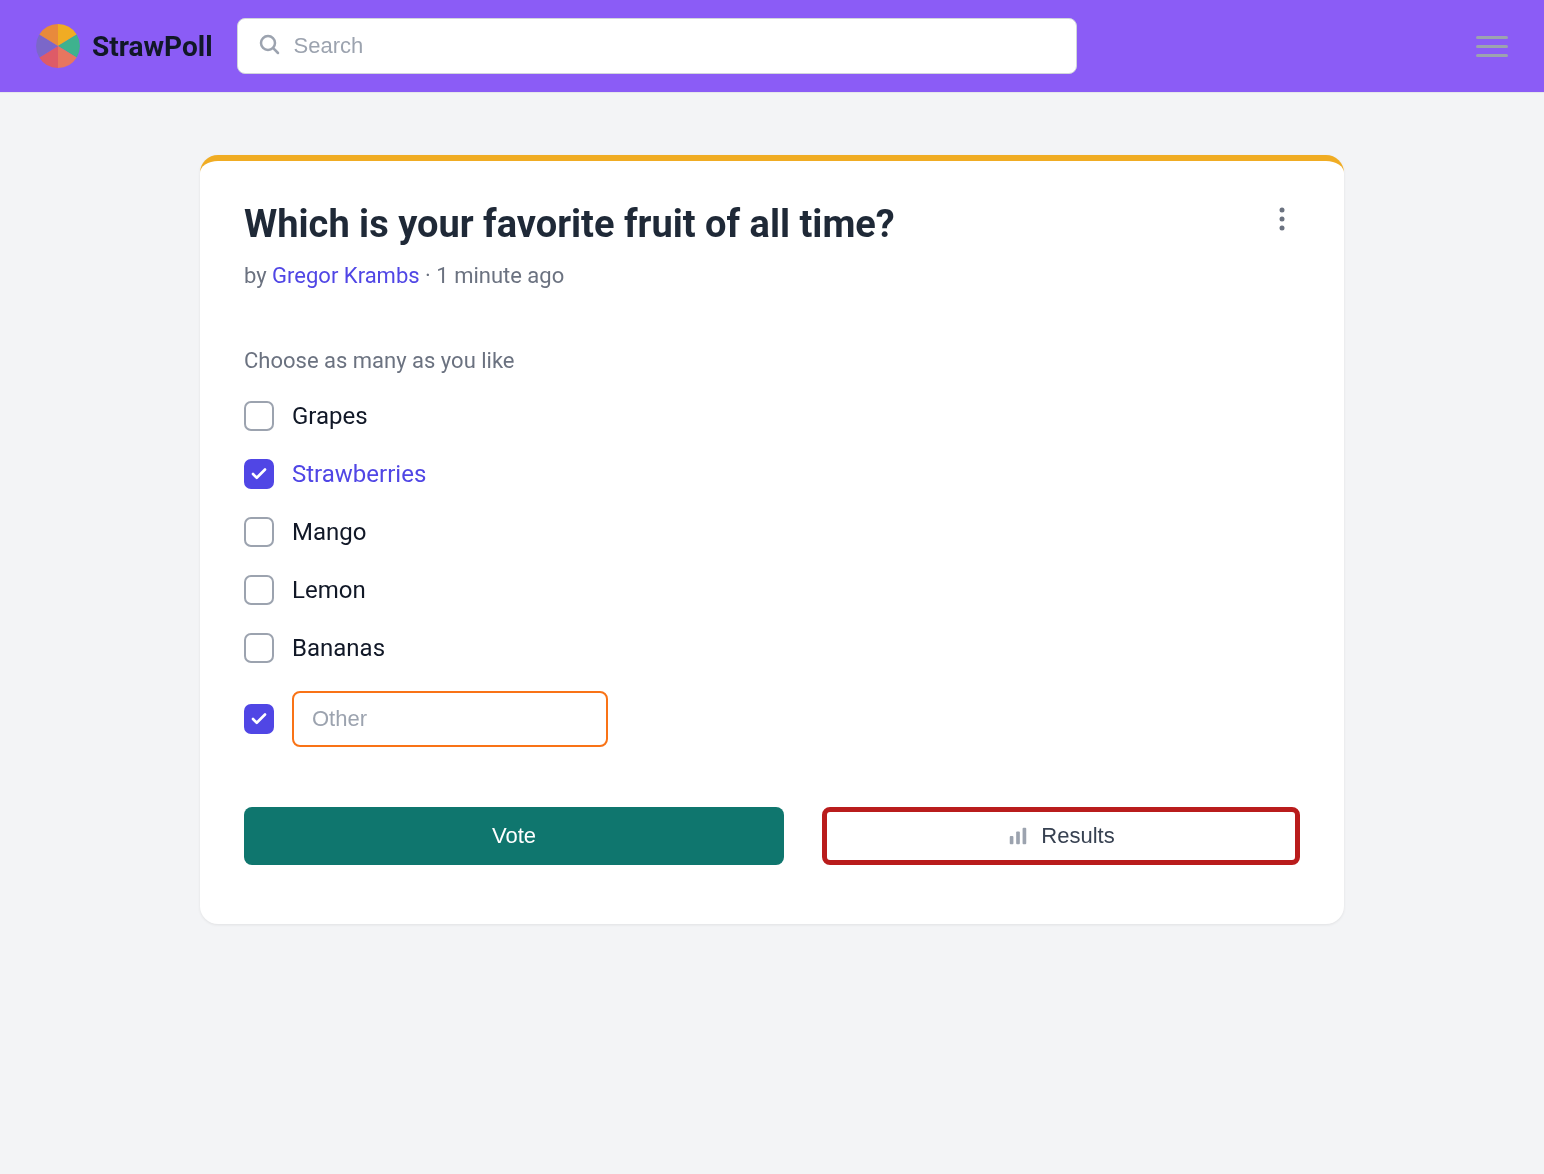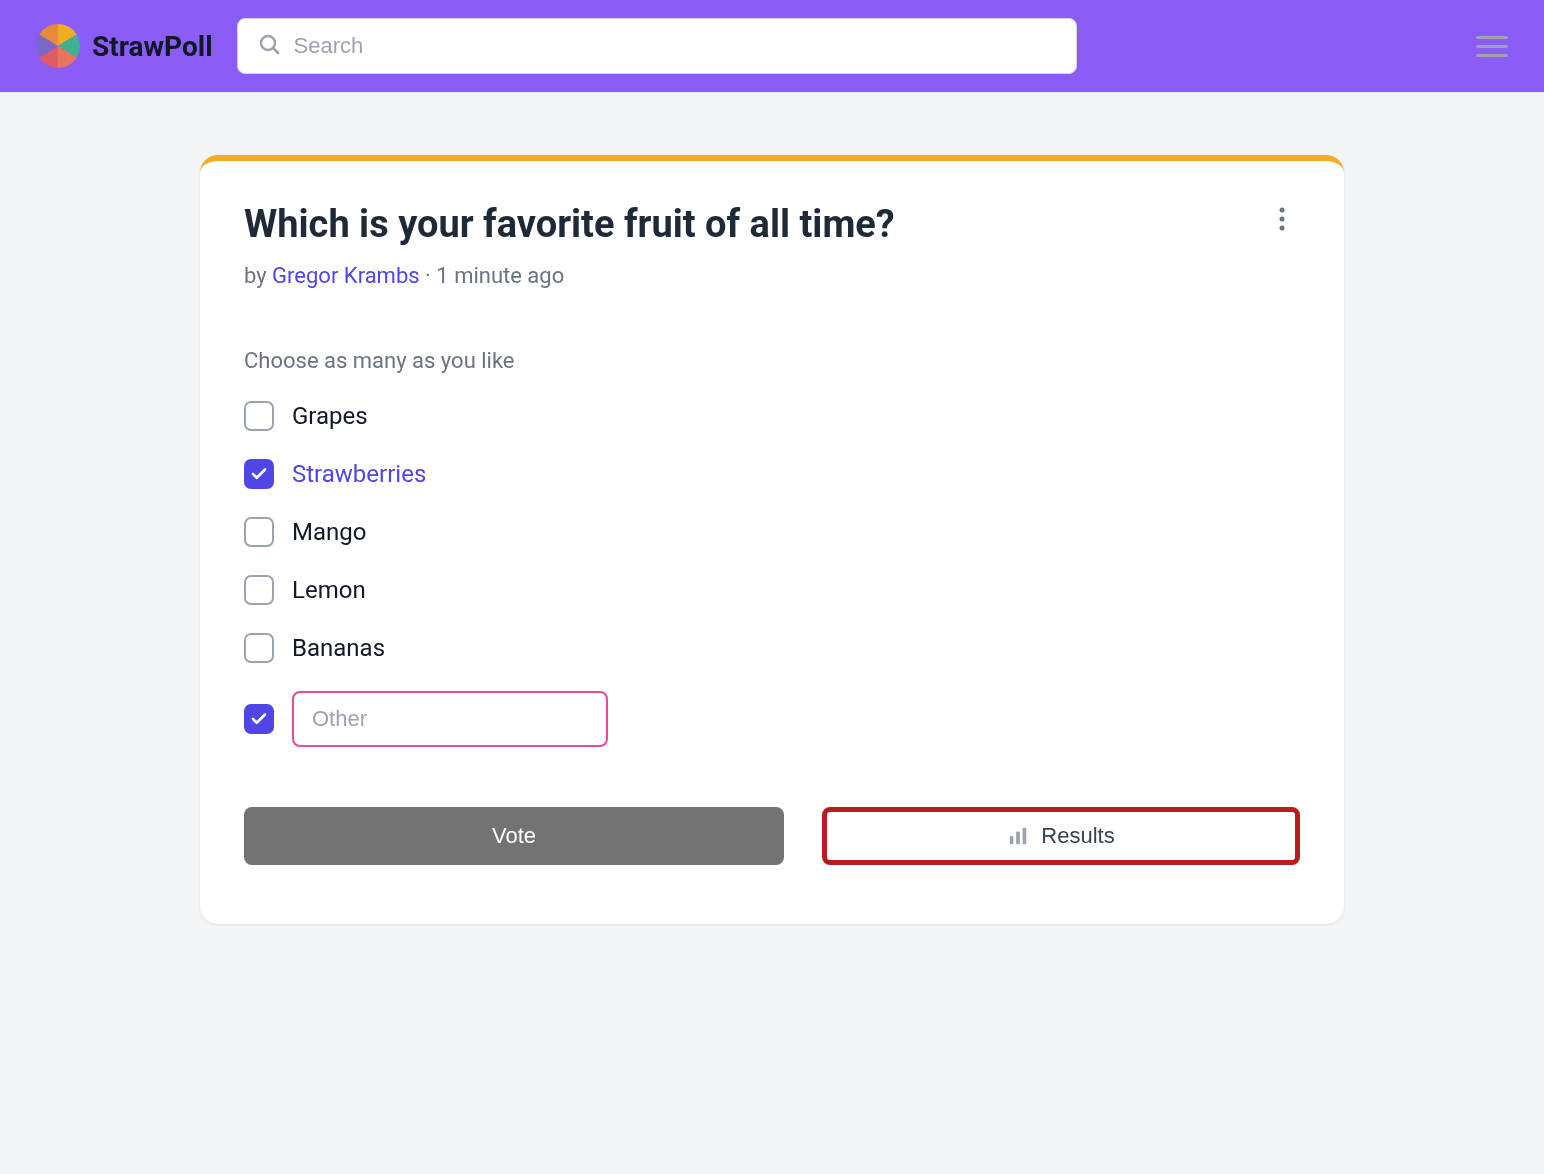--- a/index.html
+++ b/index.html
@@ -151,21 +151,21 @@
     .option-label {
       font-size: 24px;
       color: #111827;
     }
     .option.selected .option-label {
       color: #5046e5;
     }
     .other-input {
       height: 56px;
       width: 316px;
-      border: 2px solid #ec4899;
+      border: 2px solid #f97316;
       border-radius: 8px;
       padding: 0 18px;
       font-size: 22px;
       outline: none;
       color: #374151;
     }
     .other-input::placeholder { color: #9ca3af; }
     .actions {
       display: flex;
       gap: 38px;
@@ -178,21 +178,21 @@
       font-size: 22px;
       font-weight: 500;
       display: flex;
       align-items: center;
       justify-content: center;
       gap: 12px;
       cursor: pointer;
       border: none;
     }
     .btn-primary {
-      background: #737373;
+      background: #0f766e;
       color: #fff;
       flex: 0 0 540px;
     }
     .btn-secondary {
       background: #fff;
       color: #374151;
       border: 5px solid #b91c1c;
       flex: 1;
     }
     .btn-secondary svg { color: #9ca3af; }

